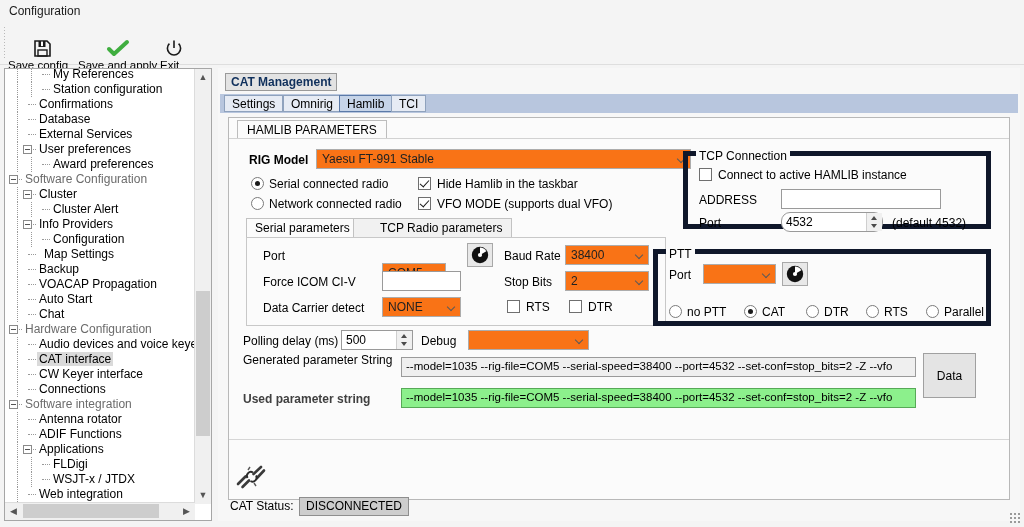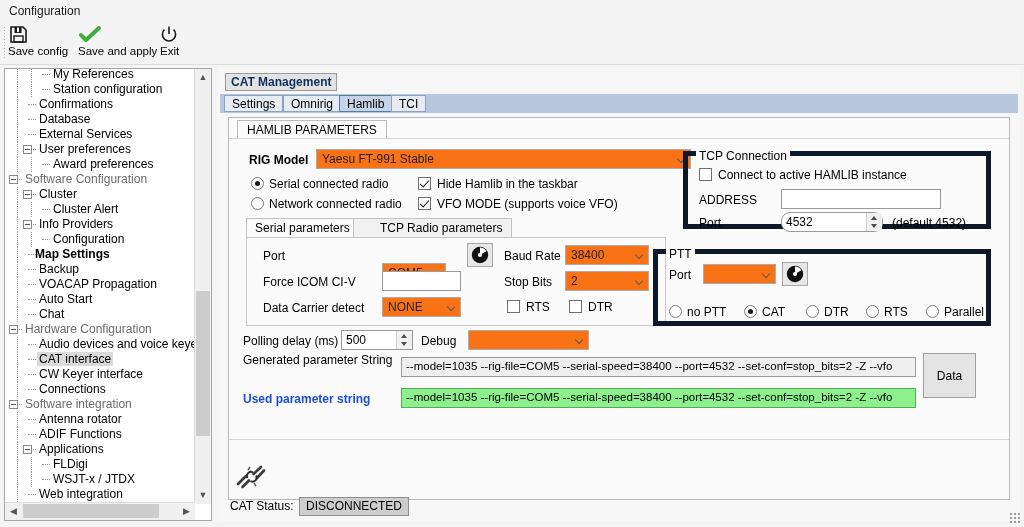--- a/index.html
+++ b/index.html
@@ -13,21 +13,21 @@
   
   .titlebar{position:absolute;left:0;top:0;width:1024px;height:22px;background:#f4f4f4;}
   .titlebar .ttl{position:absolute;left:9px;top:4px;font-size:12px;color:#1a1a1a;}
 
   
   .toolbar{position:absolute;left:0;top:22px;width:1024px;height:42px;background:#f4f4f4;
            border-bottom:1px solid #dedede;}
   .grip{position:absolute;left:3px;top:4px;width:3px;height:34px;
         background-image:radial-gradient(#b9b9b9 40%, transparent 41%);
         background-size:3px 3px;}
-  .tbtn{position:absolute;top:2px;height:38px;text-align:left;cursor:default;}
+  .tbtn{position:absolute;top:16px;height:38px;text-align:center;cursor:default;}
   .tbtn .ico{height:20px;line-height:20px;display:block;}
   .tbtn .lbl{display:block;font-size:11.5px;line-height:14px;color:#000;}
   .tb1{left:8px;width:68px;}
   .tb2{left:78px;width:80px;}
   .tb3{left:160px;width:28px;}
 
   svg{display:block;}
   .svgc{display:inline-block;vertical-align:middle;}
 
   
@@ -186,21 +186,21 @@
         <div class="tnode"><span class="guide" style="left: 12px;"></span><span class="elbow" style="left: 23px; width: 8px;"></span><span class="txt" style="margin-left: 32px;">Confirmations</span></div>
         <div class="tnode"><span class="guide" style="left: 12px;"></span><span class="elbow" style="left: 23px; width: 8px;"></span><span class="txt" style="margin-left: 32px;">Database</span></div>
         <div class="tnode"><span class="guide" style="left: 12px;"></span><span class="elbow" style="left: 23px; width: 8px;"></span><span class="txt" style="margin-left: 32px;">External Services</span></div>
         <div class="tnode"><span class="guide" style="left: 12px;"></span><span class="elbow" style="left: 23px; width: 8px;"></span><span class="exp" style="left: 18px;"></span><span class="txt" style="margin-left: 32px;">User preferences</span></div>
         <div class="tnode"><span class="guide" style="left: 12px;"></span><span class="guide" style="left: 26px;"></span><span class="elbow" style="left: 37px; width: 8px;"></span><span class="txt" style="margin-left: 46px;">Award preferences</span></div>
         <div class="tnode dim"><span class="elbow" style="left: 9px; width: 8px;"></span><span class="exp" style="left: 4px;"></span><span class="txt" style="margin-left: 18px;">Software Configuration</span></div>
         <div class="tnode"><span class="guide" style="left: 12px;"></span><span class="elbow" style="left: 23px; width: 8px;"></span><span class="exp" style="left: 18px;"></span><span class="txt" style="margin-left: 32px;">Cluster</span></div>
         <div class="tnode"><span class="guide" style="left: 12px;"></span><span class="guide" style="left: 26px;"></span><span class="elbow" style="left: 37px; width: 8px;"></span><span class="txt" style="margin-left: 46px;">Cluster Alert</span></div>
         <div class="tnode"><span class="guide" style="left: 12px;"></span><span class="elbow" style="left: 23px; width: 8px;"></span><span class="exp" style="left: 18px;"></span><span class="txt" style="margin-left: 32px;">Info Providers</span></div>
         <div class="tnode"><span class="guide" style="left: 12px;"></span><span class="guide" style="left: 26px;"></span><span class="elbow" style="left: 37px; width: 8px;"></span><span class="txt" style="margin-left: 46px;">Configuration</span></div>
-        <div class="tnode"><span class="guide" style="left: 12px;"></span><span class="elbow" style="left: 23px; width: 8px;"></span><span class="txt" style="margin-left: 28px; font-weight: bold;">Map Settings</span></div>
+        <div class="tnode"><span class="guide" style="left: 12px;"></span><span class="elbow" style="left: 23px; width: 8px;"></span><span class="txt" style="margin-left: 37px;">Map Settings</span></div>
         <div class="tnode"><span class="guide" style="left: 12px;"></span><span class="elbow" style="left: 23px; width: 8px;"></span><span class="txt" style="margin-left: 32px;">Backup</span></div>
         <div class="tnode"><span class="guide" style="left: 12px;"></span><span class="elbow" style="left: 23px; width: 8px;"></span><span class="txt" style="margin-left: 32px;">VOACAP Propagation</span></div>
         <div class="tnode"><span class="guide" style="left: 12px;"></span><span class="elbow" style="left: 23px; width: 8px;"></span><span class="txt" style="margin-left: 32px;">Auto Start</span></div>
         <div class="tnode"><span class="guide" style="left: 12px;"></span><span class="elbow" style="left: 23px; width: 8px;"></span><span class="txt" style="margin-left: 32px;">Chat</span></div>
         <div class="tnode dim"><span class="elbow" style="left: 9px; width: 8px;"></span><span class="exp" style="left: 4px;"></span><span class="txt" style="margin-left: 18px;">Hardware Configuration</span></div>
         <div class="tnode"><span class="guide" style="left: 12px;"></span><span class="elbow" style="left: 23px; width: 8px;"></span><span class="txt" style="margin-left: 32px;">Audio devices and voice keyer</span></div>
         <div class="tnode sel"><span class="guide" style="left: 12px;"></span><span class="elbow" style="left: 23px; width: 8px;"></span><span class="txt" style="margin-left: 32px;">CAT interface</span></div>
         <div class="tnode"><span class="guide" style="left: 12px;"></span><span class="elbow" style="left: 23px; width: 8px;"></span><span class="txt" style="margin-left: 32px;">CW Keyer interface</span></div>
         <div class="tnode"><span class="guide" style="left: 12px;"></span><span class="elbow" style="left: 23px; width: 8px;"></span><span class="txt" style="margin-left: 32px;">Connections</span></div>
         <div class="tnode dim"><span class="elbow" style="left: 9px; width: 8px;"></span><span class="exp" style="left: 4px;"></span><span class="txt" style="margin-left: 18px;">Software integration</span></div>
@@ -257,21 +257,21 @@
           <span class="dot"></span>
           <span>Network connected radio</span>
         </div>
 
         <div class="check on" style="left:189px;top:38px;">
           <span class="box"></span>
           <span>Hide Hamlib in the taskbar</span>
         </div>
         <div class="check on" style="left:189px;top:58px;">
           <span class="box"></span>
-          <span>VFO MODE (supports voice VFO)</span>
+          <span>VFO MODE (supports dual VFO)</span>
         </div>
 
         <div class="sub-tabstrip" style="left:17px;top:79px;width:420px;">
           <div class="stab active" style="left:0;">Serial parameters</div>
           <div class="stab" style="left:107px;padding-left:26px;">TCP Radio parameters</div>
         </div>
 
         <div class="panelbox" style="left:17px;top:98px;width:420px;height:89px;">
           <div class="lbl" style="left:16px;top:11px;">Port</div>
           <div class="combo" style="left:135px;top:25px;width:64px;">
@@ -386,21 +386,21 @@
         <div class="combo" style="left:239px;top:191px;width:121px;">
           <span class="val"></span>
           <span class="car"></span>
         </div>
 
         <div class="lbl" style="left:14px;top:214px;">Generated parameter String</div>
         <div class="strbox" style="left:172px;top:218px;width:515px;">
           <span class="val">--model=1035 --rig-file=COM5 --serial-speed=38400 --port=4532 --set-conf=stop_bits=2 -Z --vfo</span>
         </div>
 
-        <div class="lbl" style="left:14px;top:253px;font-weight:bold;color:#1d4ed8;">Used parameter string</div>
+        <div class="lbl" style="left:14px;top:253px;font-weight:bold;color:#404040;">Used parameter string</div>
         <div class="strbox used" style="left:172px;top:249px;width:515px;">
           <span class="val">--model=1035 --rig-file=COM5 --serial-speed=38400 --port=4532 --set-conf=stop_bits=2 -Z --vfo</span>
         </div>
 
         <div class="btn" style="left:694px;top:214px;width:53px;height:45px;line-height:45px;">Data</div>
 
         <div class="hline" style="left:0;top:300px;width:780px;height:1px;"></div>
       </div>
     </div>
 

